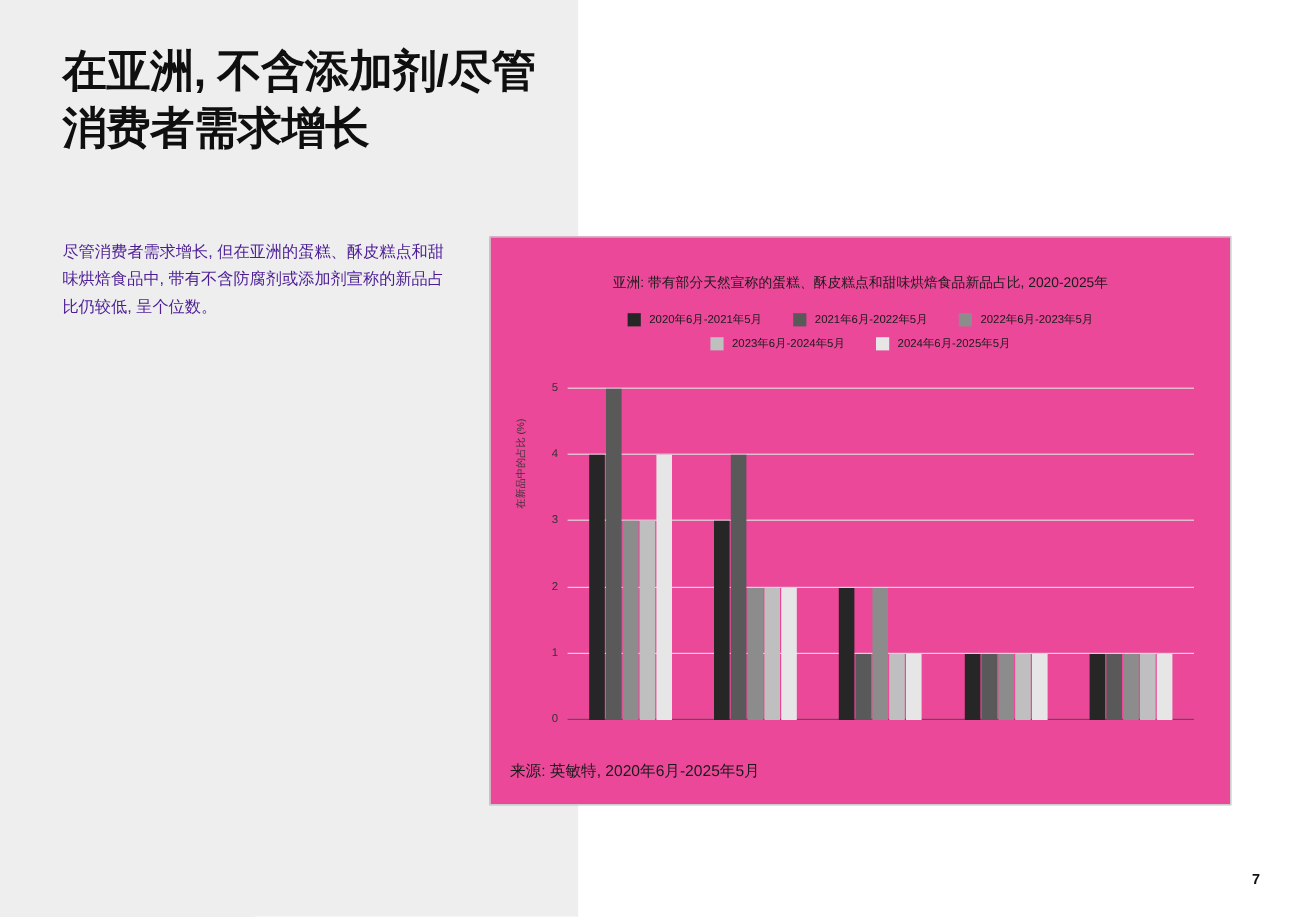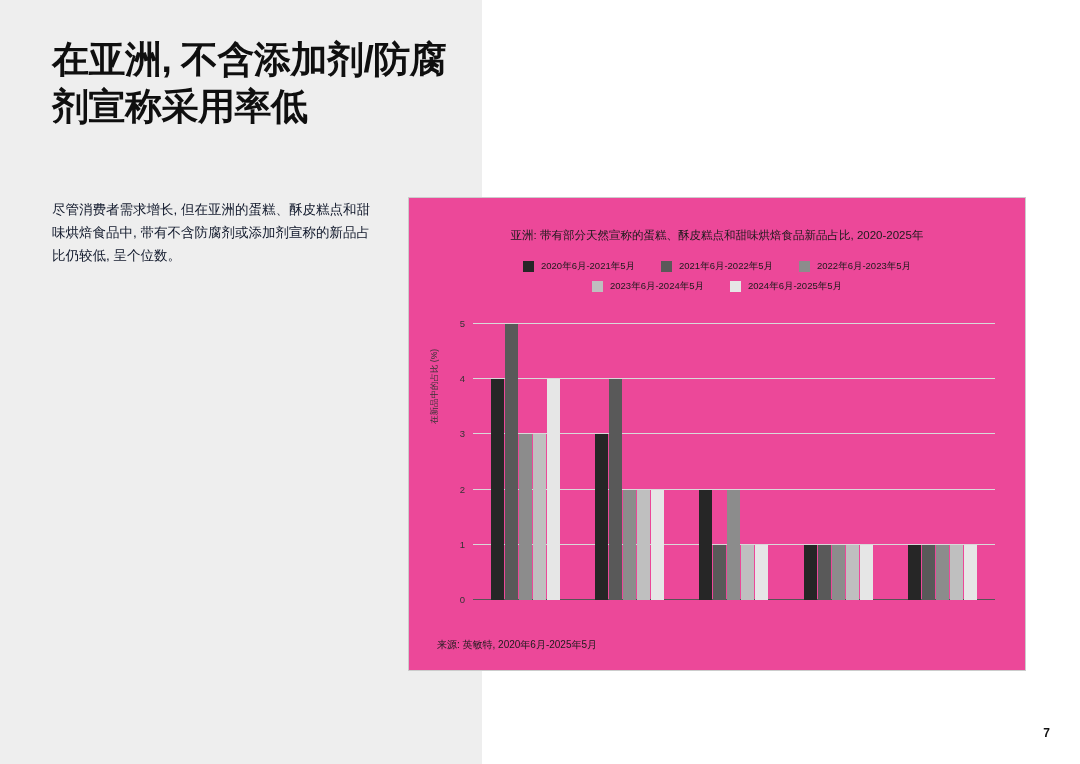--- a/index.html
+++ b/index.html
@@ -37,21 +37,21 @@
     letter-spacing: -0.5px;
     color: #0f0f0f;
   }
   .body-copy {
     position: absolute;
     left: 52px;
     top: 198px;
     width: 318px;
     font-size: 13.5px;
     line-height: 1.72;
-    color: #0f172a;
+    color: #4c1d95;
   }
   .body-copy p { margin: 0 0 18px 0; }
   .chart-card {
     position: absolute;
     left: 408px;
     top: 197px;
     width: 618px;
     height: 474px;
     background: #ec4899;
     border: 1px solid #cccccc;
@@ -155,41 +155,41 @@
   }
   .cat-label {
     width: 110px;
     text-align: center;
     font-size: 8.5px;
     color: #222222;
     line-height: 1.3;
   }
   .source {
     position: absolute;
-    left: 28px;
+    left: 16px;
     bottom: 18px;
-    font-size: 10px;
+    font-size: 13px;
     color: #1a1a1a;
   }
   .page-number {
     position: absolute;
     right: 30px;
     bottom: 24px;
     font-size: 12px;
     font-weight: bold;
     color: #111111;
   }
 </style>
 </head>
 <body>
 
 <div class="left-panel"></div>
 <div class="right-panel"></div>
 
-<div class="headline">在亚洲, 不含添加剂/防腐剂宣称采用率低</div>
+<div class="headline">在亚洲, 不含添加剂/尽管消费者需求增长</div>
 
 <div class="body-copy">
   <p>尽管消费者需求增长, 但在亚洲的蛋糕、酥皮糕点和甜味烘焙食品中, 带有不含防腐剂或添加剂宣称的新品占比仍较低, 呈个位数。</p>
 </div>
 
 <div class="chart-card">
   <div class="chart-title">亚洲: 带有部分天然宣称的蛋糕、酥皮糕点和甜味烘焙食品新品占比, 2020-2025年</div>
 
   <div class="legend">
     <div class="legend-row">

